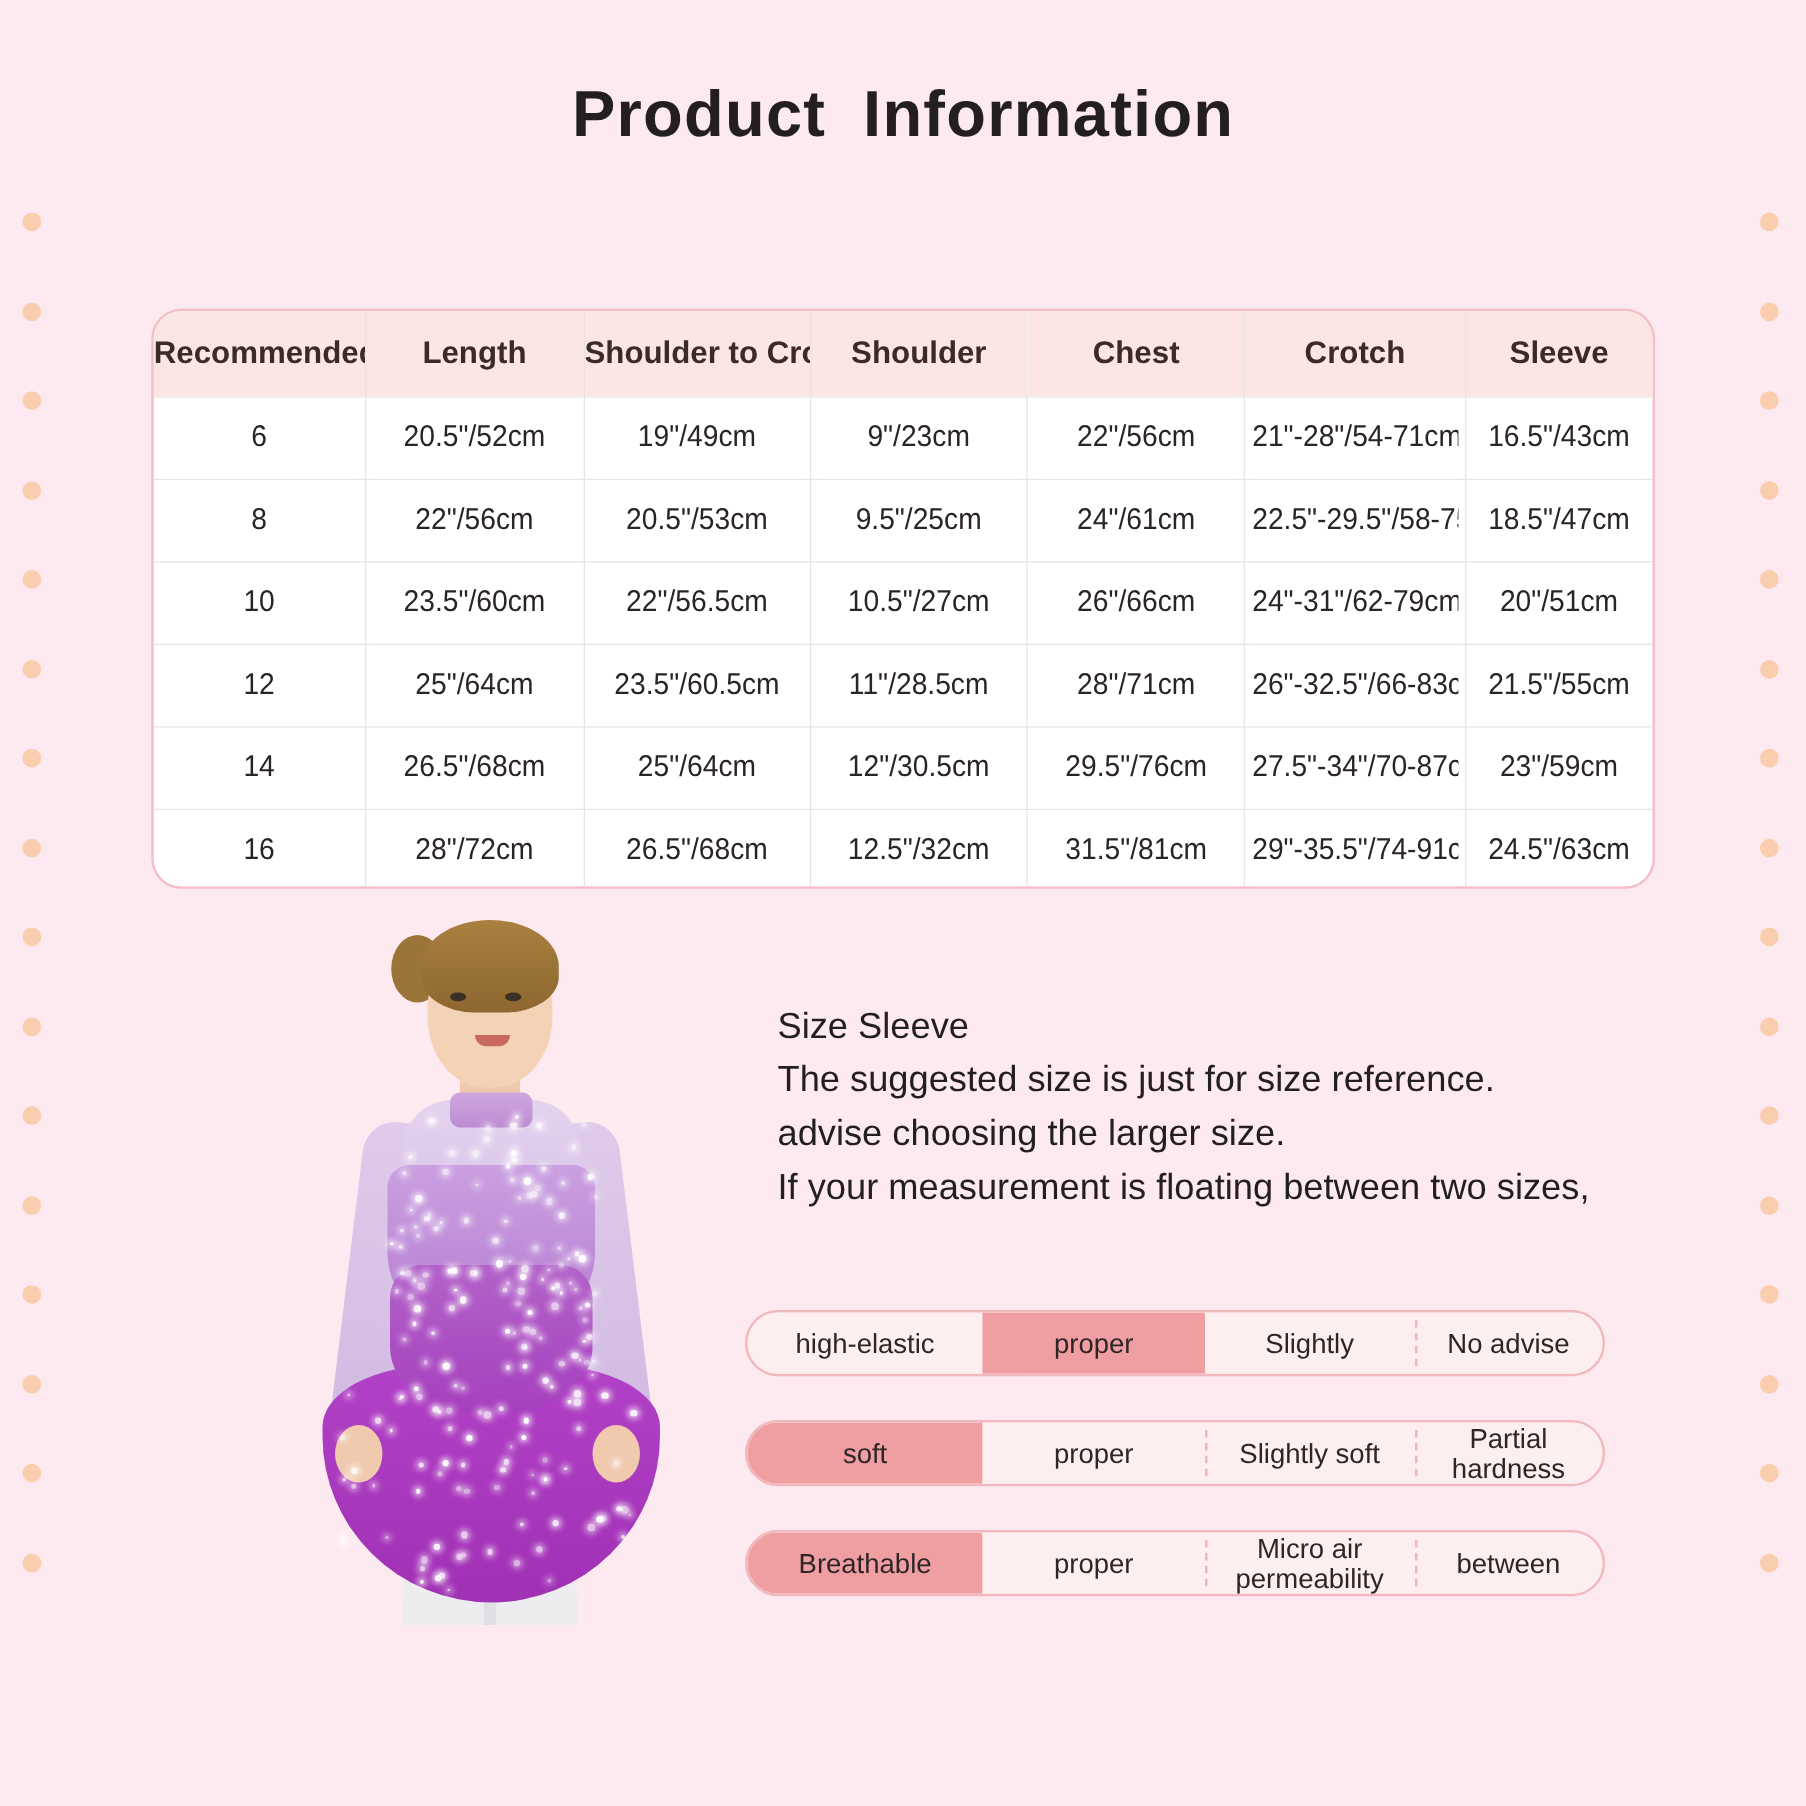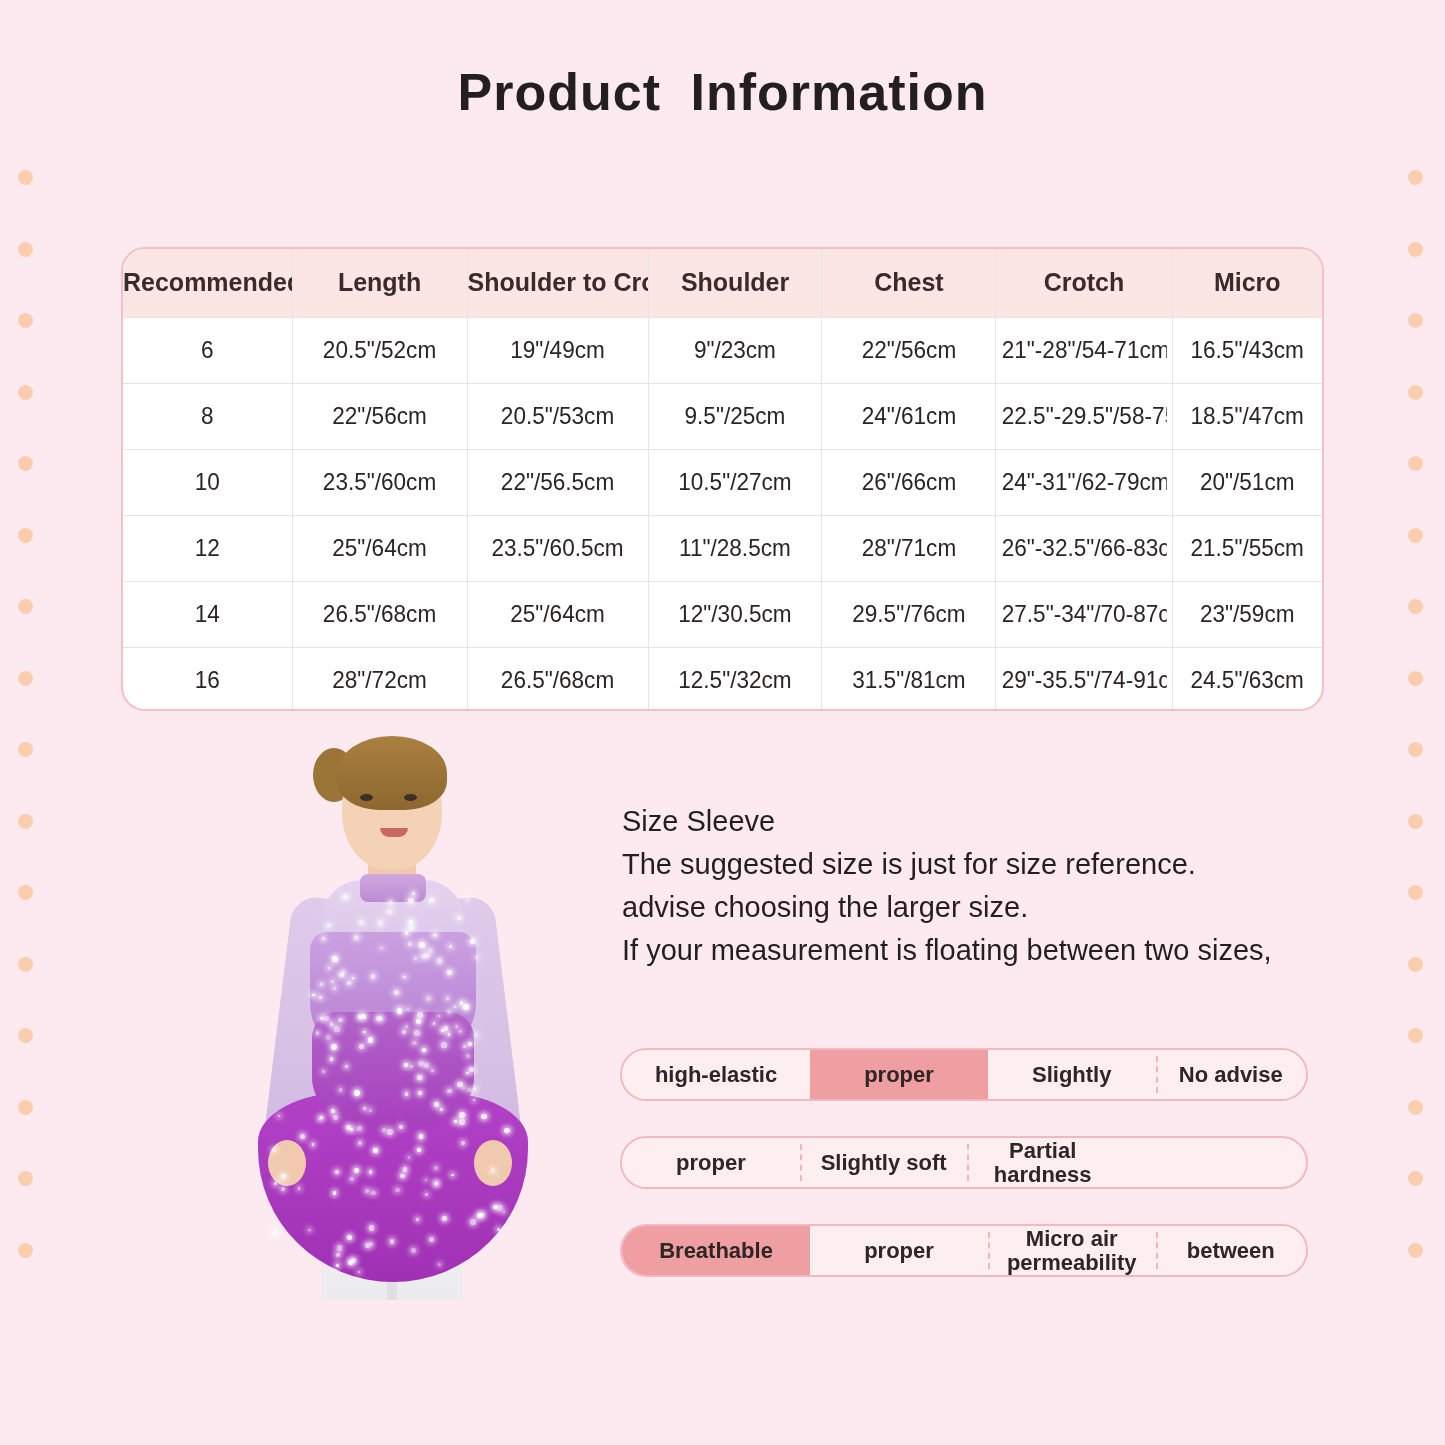--- a/index.html
+++ b/index.html
@@ -257,24 +257,23 @@
     width: 700px;
     color: #231f20;
     font-size: 29px;
     line-height: 43px;
   }
   .size-note .ln { display: block; white-space: nowrap; }
 
   
   .attr-bars {
     position: absolute;
-    left: 620px;
+    left: 596px;
     top: 1048px;
     width: 688px;
-    font-weight: bold;
   }
   .attr-bar {
     display: flex;
     width: 688px;
     height: 53px;
     margin-bottom: 35px;
     border: 2px solid #f1b9bd;
     border-radius: 27px;
     overflow: hidden;
     background: #fdeef0;
@@ -347,21 +346,21 @@
 <div class="size-table-wrap">
   <table class="size-table">
     <thead>
       <tr>
         <th class="col-size">Recommended Size</th>
         <th class="col-length">Length</th>
         <th class="col-stc">Shoulder to Crotch</th>
         <th class="col-shoulder">Shoulder</th>
         <th class="col-chest">Chest</th>
         <th class="col-waist">Crotch</th>
-        <th class="col-sleeve">Micro</th>
+        <th class="col-sleeve">Sleeve</th>
       </tr>
     </thead>
     <tbody>
       <tr>
         <td>6</td>
         <td>20.5"/52cm</td>
         <td>19"/49cm</td>
         <td>9"/23cm</td>
         <td>22"/56cm</td>
         <td>21"-28"/54-71cm</td>
@@ -635,20 +634,21 @@
 <div class="attr-bars">
 
   <div class="attr-bar">
     <div class="attr-seg" style="flex: 0 0 27.5%;">high-elastic</div>
     <div class="attr-seg active" style="flex: 0 0 26%;">proper</div>
     <div class="attr-seg" style="flex: 0 0 24.5%;">Slightly</div>
     <div class="attr-seg divided" style="flex: 0 0 22%;">No advise</div>
   </div>
 
   <div class="attr-bar">
+    <div class="attr-seg active" style="flex: 0 0 27.5%;">soft</div>
     <div class="attr-seg" style="flex: 0 0 26%;">proper</div>
     <div class="attr-seg divided" style="flex: 0 0 24.5%;">Slightly soft</div>
     <div class="attr-seg divided" style="flex: 0 0 22%;">Partial hardness</div>
   </div>
 
   <div class="attr-bar">
     <div class="attr-seg active" style="flex: 0 0 27.5%;">Breathable</div>
     <div class="attr-seg" style="flex: 0 0 26%;">proper</div>
     <div class="attr-seg divided" style="flex: 0 0 24.5%;">Micro air permeability</div>
     <div class="attr-seg divided" style="flex: 0 0 22%;">between</div>

